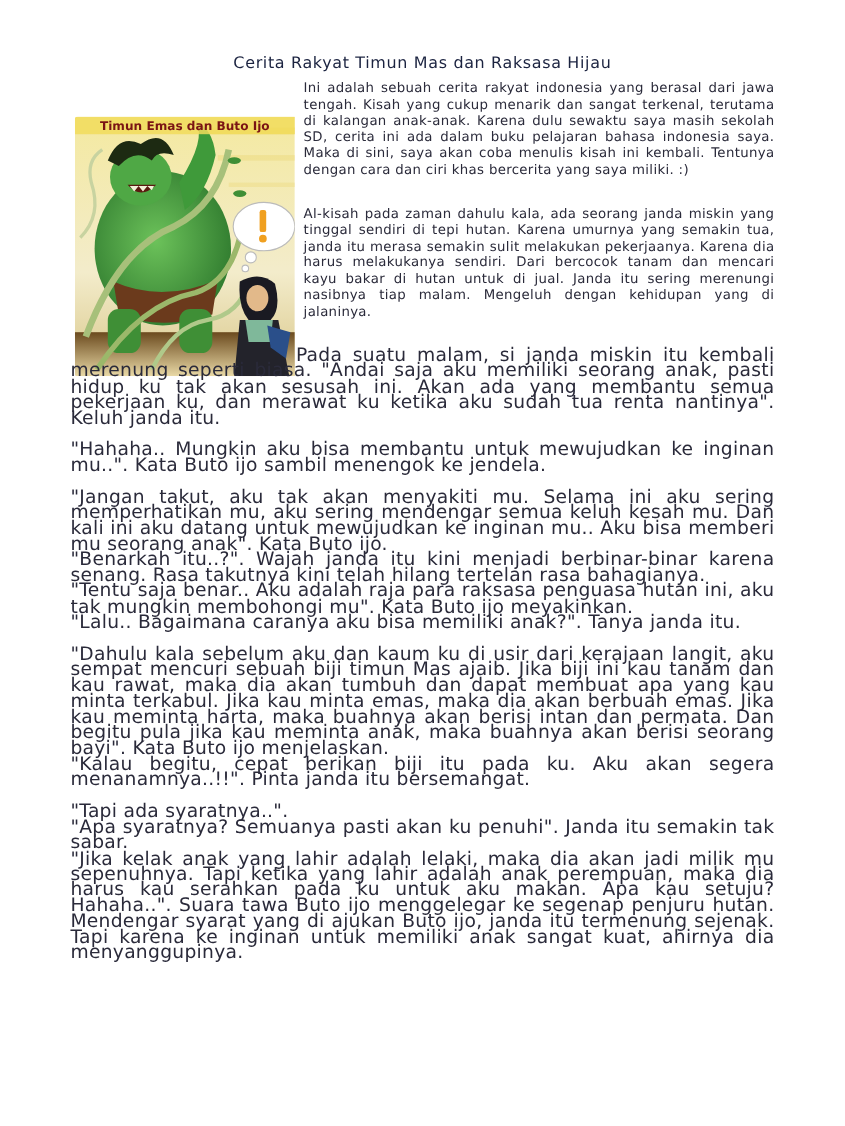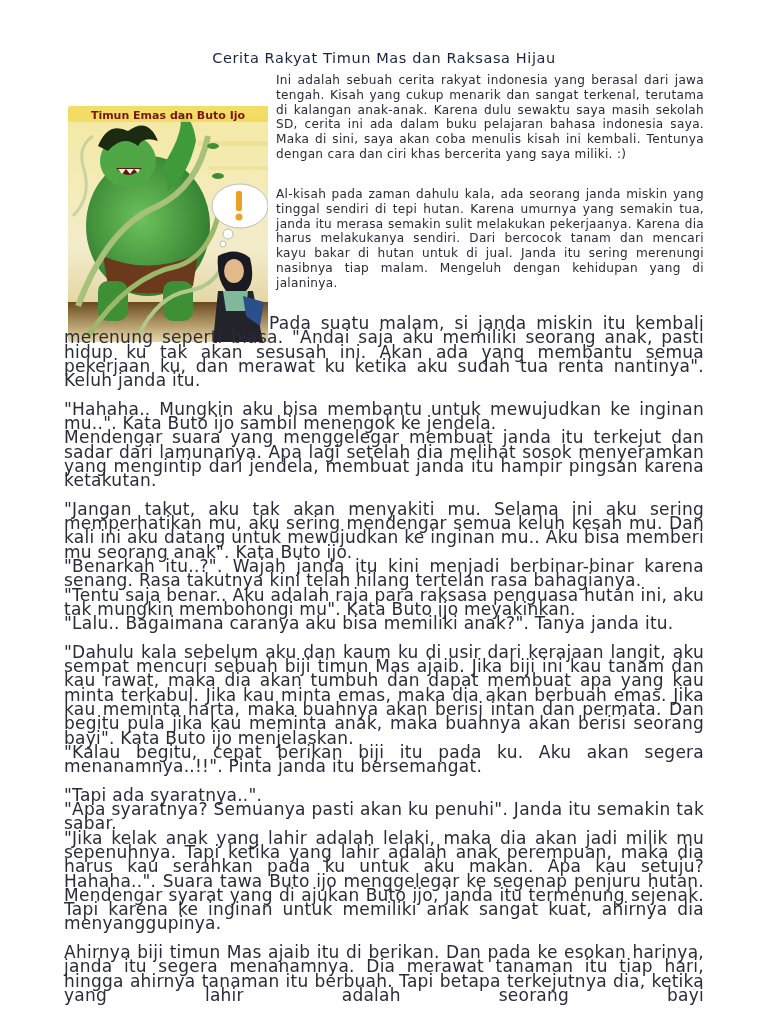--- a/index.html
+++ b/index.html
@@ -150,30 +150,28 @@
   </div>
 
   <div class="float-text intro">
     <p>Ini adalah sebuah cerita rakyat indonesia yang berasal dari jawa tengah. Kisah yang cukup menarik dan sangat terkenal, terutama di kalangan anak-anak. Karena dulu sewaktu saya masih sekolah SD, cerita ini ada dalam buku pelajaran bahasa indonesia saya. Maka di sini, saya akan coba menulis kisah ini kembali. Tentunya dengan cara dan ciri khas bercerita yang saya miliki. :)</p>
   </div>
 
   <div class="body-text">
     <p class="first-line-indent">Pada suatu malam, si janda miskin itu kembali merenung seperti biasa. "Andai saja aku memiliki seorang anak, pasti hidup ku tak akan sesusah ini. Akan ada yang membantu semua pekerjaan ku, dan merawat ku ketika aku sudah tua renta nantinya". Keluh janda itu.</p>
     <div class="gap"></div>
     <p>"Hahaha.. Mungkin aku bisa membantu untuk mewujudkan ke inginan mu..". Kata Buto ijo sambil menengok ke jendela.</p>
-    <p>Mendengar suara yang menggelegar membuat janda itu terkejut dan sadar dari lamunanya. Apa lagi setelah dia melihat sosok menyeramkan yang mengintip dari jendela, membuat janda itu hampir pingsan karena ketakutan.</p>
     <div class="gap"></div>
     <p>"Jangan takut, aku tak akan menyakiti mu. Selama ini aku sering memperhatikan mu, aku sering mendengar semua keluh kesah mu. Dan kali ini aku datang untuk mewujudkan ke inginan mu.. Aku bisa memberi mu seorang anak". Kata Buto ijo.</p>
     <p>"Benarkah itu..?". Wajah janda itu kini menjadi berbinar-binar karena senang. Rasa takutnya kini telah hilang tertelan rasa bahagianya.</p>
     <p>"Tentu saja benar.. Aku adalah raja para raksasa penguasa hutan ini, aku tak mungkin membohongi mu". Kata Buto ijo meyakinkan.</p>
     <p>"Lalu.. Bagaimana caranya aku bisa memiliki anak?". Tanya janda itu.</p>
     <div class="gap"></div>
     <p>"Dahulu kala sebelum aku dan kaum ku di usir dari kerajaan langit, aku sempat mencuri sebuah biji timun Mas ajaib. Jika biji ini kau tanam dan kau rawat, maka dia akan tumbuh dan dapat membuat apa yang kau minta terkabul. Jika kau minta emas, maka dia akan berbuah emas. Jika kau meminta harta, maka buahnya akan berisi intan dan permata. Dan begitu pula jika kau meminta anak, maka buahnya akan berisi seorang bayi". Kata Buto ijo menjelaskan.</p>
     <p>"Kalau begitu, cepat berikan biji itu pada ku. Aku akan segera menanamnya..!!". Pinta janda itu bersemangat.</p>
     <div class="gap"></div>
     <p>"Tapi ada syaratnya..".</p>
     <p>"Apa syaratnya? Semuanya pasti akan ku penuhi". Janda itu semakin tak sabar.</p>
     <p>"Jika kelak anak yang lahir adalah lelaki, maka dia akan jadi milik mu sepenuhnya. Tapi ketika yang lahir adalah anak perempuan, maka dia harus kau serahkan pada ku untuk aku makan. Apa kau setuju? Hahaha..". Suara tawa Buto ijo menggelegar ke segenap penjuru hutan. Mendengar syarat yang di ajukan Buto ijo, janda itu termenung sejenak. Tapi karena ke inginan untuk memiliki anak sangat kuat, ahirnya dia menyanggupinya.</p>
     <div class="gap"></div>
-    <p class="last-justified">Ahirnya biji timun Mas ajaib itu di berikan. Dan pada ke esokan harinya, janda itu segera menanamnya. Dia merawat tanaman itu tiap hari, hingga ahirnya tanaman itu berbuah. Tapi betapa terkejutnya dia, ketika yang lahir adalah seorang bayi</p>
   </div>
 
 </div>
 
 </body></html>

